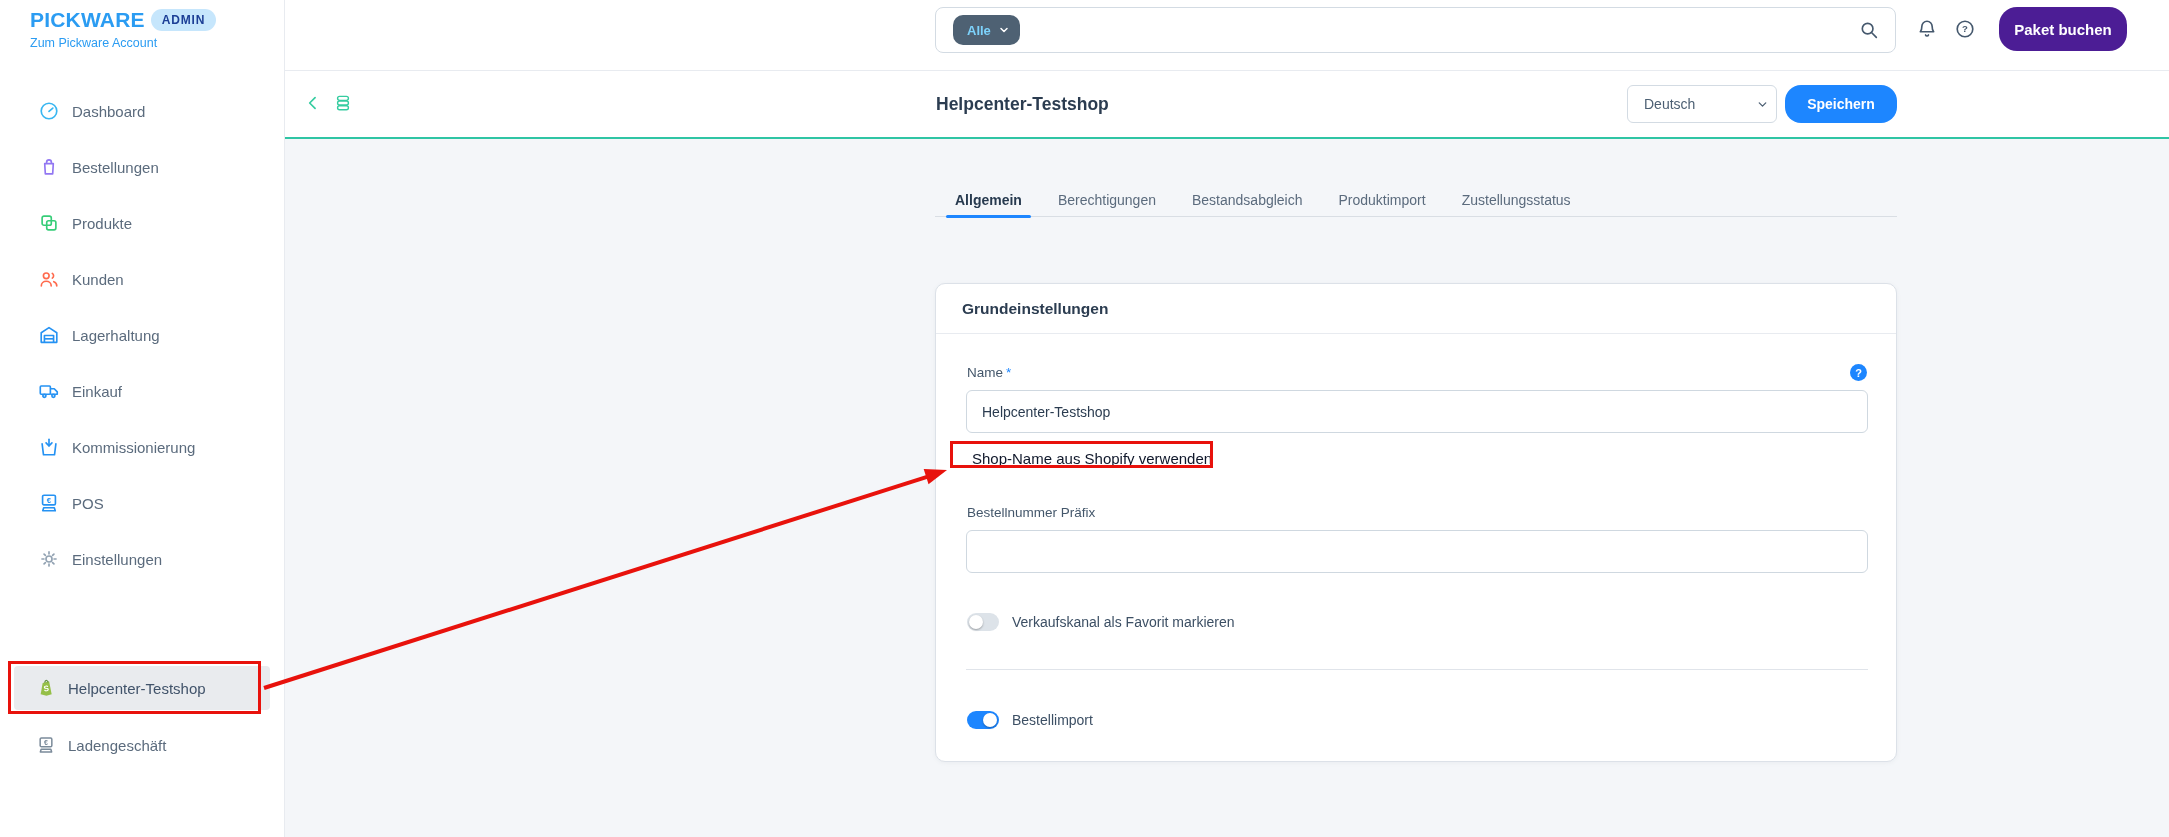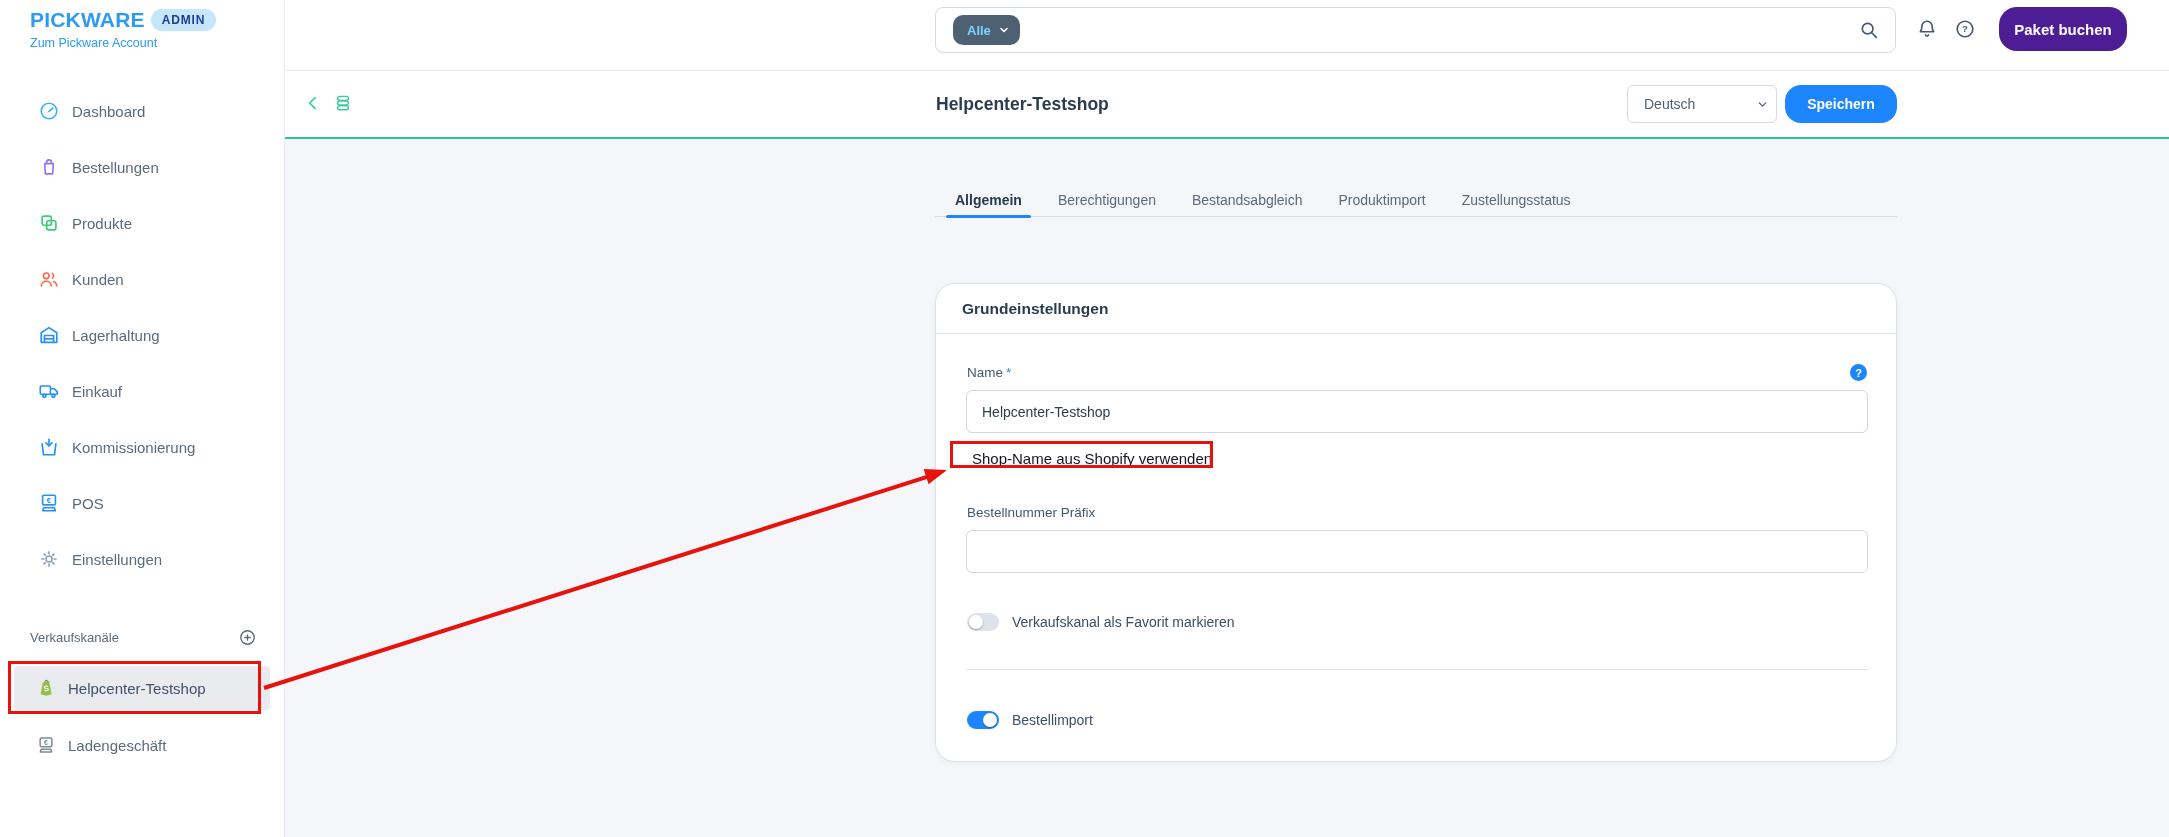--- a/index.html
+++ b/index.html
@@ -66,21 +66,21 @@
   
   .tabs{position:absolute;left:935px;top:183px;width:962px;height:34px;display:flex;gap:36px;
         padding-left:20px;border-bottom:1px solid #d9dee4;box-sizing:border-box;align-items:center;}
   .tab{font-size:14px;color:#5b6b7d;position:relative;height:100%;display:flex;align-items:center;cursor:pointer;}
   .tab.active{color:#273a4f;font-weight:bold;}
   .tab.active::after{content:'';position:absolute;left:-9px;right:-9px;bottom:-2px;height:3px;
                      background:#1d86ff;border-radius:2px;}
 
   
   .card{position:absolute;left:935px;top:283px;width:962px;height:479px;background:#fff;
-        border:1px solid #dce1e8;border-radius:20px;box-sizing:border-box;
+        border:1px solid #dce1e8;border-radius:10px;box-sizing:border-box;
         box-shadow:0 1px 4px rgba(110,125,140,.08);}
   .card-header{height:49px;display:flex;align-items:center;padding:0 26px;
                border-bottom:1px solid #e8ebf0;font-size:15.5px;font-weight:bold;color:#2b3c50;}
   .field-label{position:absolute;font-size:13.5px;color:#44576b;}
   #name-label{left:31px;top:81px;}
   .req{color:#1d86ff;margin-left:3px;}
   .help-bubble{position:absolute;right:29px;top:80px;width:17px;height:17px;border-radius:50%;
                background:#1d86ff;color:#fff;font-size:11px;font-weight:bold;display:flex;
                align-items:center;justify-content:center;cursor:pointer;}
   .text-input{position:absolute;left:30px;width:902px;height:43px;box-sizing:border-box;
@@ -188,27 +188,20 @@
       </div>
       <div class="nav-item">
         <svg viewBox="0 0 24 24" fill="none" stroke="currentColor" stroke-width="1.8" stroke-linecap="round" style="color: rgb(146, 162, 178);">
             <circle cx="12" cy="12" r="3.3"></circle>
             <path d="M12 4.3v2.2M12 17.5v2.2M4.3 12h2.2M17.5 12h2.2M6.6 6.6l1.5 1.5M15.9 15.9l1.5 1.5M17.4 6.6l-1.5 1.5M8.1 15.9l-1.5 1.5"></path>
           </svg>
         <span class="nav-label">Einstellungen</span>
       </div>
     </div>
 
-    <div class="section-row">
-      <span class="section-title">Verkaufskanäle</span>
-      <svg class="plus-icon" viewBox="0 0 24 24" fill="none" stroke="currentColor" stroke-width="1.7" stroke-linecap="round">
-          <circle cx="12" cy="12" r="8.5"></circle>
-          <path d="M12 8.6v6.8M8.6 12h6.8"></path>
-        </svg>
-    </div>
 
     <div class="channel-row selected" style="top:666px;">
       <svg viewBox="0 0 24 24">
           <path d="M8 5.9L15.7 4l3.1 15.6-6.3 1.7-6.9-1.8z" fill="#95bf47" stroke="none"></path>
           <path d="M10.3 5.5C10.7 4 11.7 2.7 12.9 3c.9.2 1.4 1.3 1.6 2.2" fill="none" stroke="#5e8e3e" stroke-width="1.4"></path>
           <text x="12.8" y="15.8" text-anchor="middle" font-size="9.5" font-weight="bold" fill="#ffffff" transform="rotate(-8 12.8 15.8)">S</text>
         </svg>
       <span class="channel-label">Helpcenter-Testshop</span>
     </div>
     <div class="channel-row" style="top:723px;">

